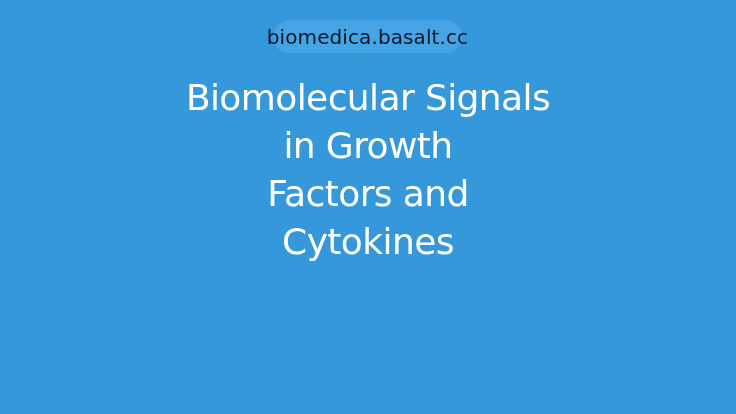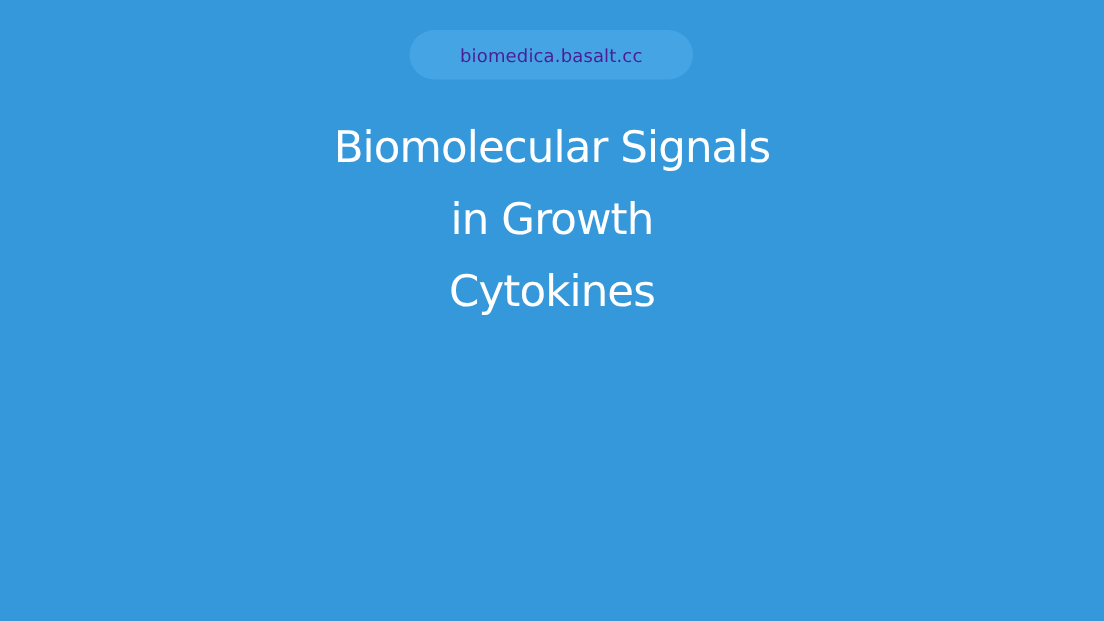--- a/index.html
+++ b/index.html
@@ -25,47 +25,48 @@
     position: absolute;
     left: 273px;
     top: 20px;
     width: 189px;
     height: 33px;
     border-radius: 17px;
     background: #44a4e4;
     display: flex;
     align-items: center;
     justify-content: center;
-    color: #4c1d95;
+    color: #0f172a;
     font-family: "DejaVu Sans", sans-serif;
-    font-size: 12px;
+    font-size: 20px;
     letter-spacing: 0.1px;
     text-decoration: none;
   }
   .title {
     position: absolute;
     left: 60px;
     width: 616px;
     top: 74px;
     margin: 0;
     text-align: center;
     color: #ffffff;
     font-family: "DejaVu Sans", sans-serif;
     font-weight: normal;
-    font-size: 29px;
+    font-size: 36px;
     line-height: 48px;
     letter-spacing: -0.6px;
   }
   .title span {
     display: block;
   }
 </style>
 </head>
 <body>
 
 <div class="card">
   <a class="site-pill">biomedica.basalt.cc</a>
   <h1 class="title">
     <span>Biomolecular Signals</span>
     <span>in Growth</span>
+    <span>Factors and</span>
     <span>Cytokines</span>
   </h1>
 </div>
 
 </body></html>

